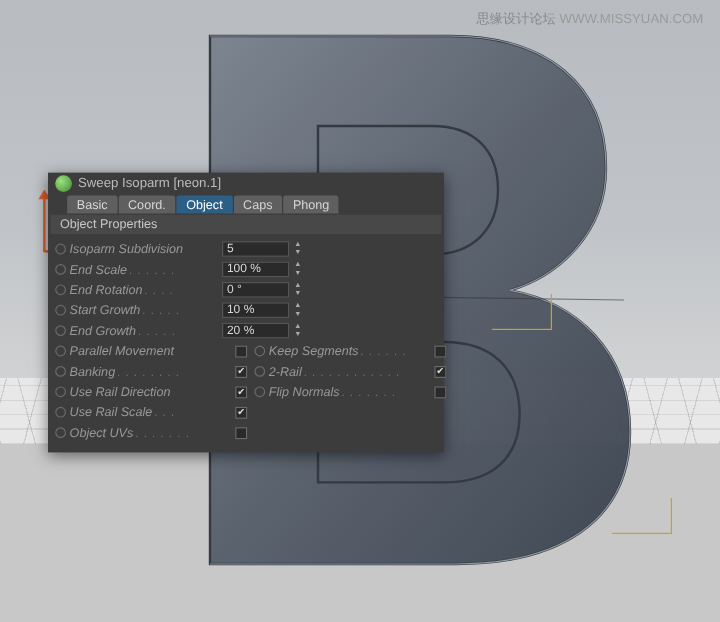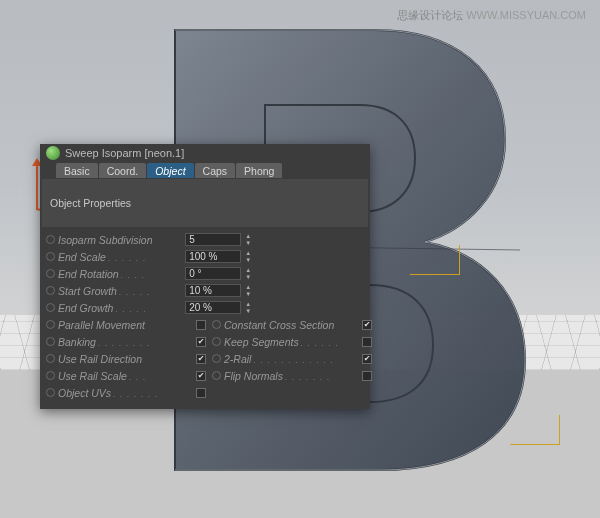--- a/index.html
+++ b/index.html
@@ -48,23 +48,23 @@
   .panel-title {
     display: flex; align-items: center; gap: 5px; padding: 2px 6px; background: #3c3c3c;
     color: #bcbcbc; font-size: 11px;
   }
   .panel-icon { width: 14px; height: 14px; border-radius: 50%; background: radial-gradient(circle at 35% 35%, #a0e080, #3a8a30); }
   .tabs { display: flex; gap: 1px; padding: 1px 16px; }
   .tab {
     padding: 1.5px 8px; background: #5f5f5f; color: #d6d6d6; font-size: 10.5px; cursor: pointer;
     border-radius: 2px 2px 0 0;
   }
-  .tab.active { background: #2b5f86; color: #fff; font-style: italic; }
+  .tab.active { background: #2b5f86; color: #fff; }
   .section-title {
-    padding: 18px 8px; background: #484848; color: #c8c8c8; font-size: 10.5px; margin: 0 2px;
+    padding: 2px 8px; background: #484848; color: #c8c8c8; font-size: 10.5px; margin: 0 2px;
   }
   .prop-grid {
     padding: 4px 6px 2px 6px;
   }
   .row {
     display: flex; align-items: center; height: 17px;
   }
   .lh { display:flex; align-items:center; width: 140px; gap:3px;}
   .rh { display:flex; align-items:center; width: 180px; gap:3px;}
   .cb {
@@ -256,29 +256,20 @@
                 </span>
               </div>
               <span class="cb"></span>
             </div>
         </div>
         <div class="col">
           <div class="row">
               <div class="lh">
                 <span class="circ"></span>
                 <span class="lbl">
-                  <span>Constant Cross Section</span>
-                </span>
-              </div>
-              <span class="cb ck"></span>
-            </div>
-          <div class="row">
-              <div class="lh">
-                <span class="circ"></span>
-                <span class="lbl">
                   <span>Keep Segments</span>
                   <span class="dots">. . . . . .</span>
                 </span>
               </div>
               <span class="cb"></span>
             </div>
           <div class="row">
               <div class="lh">
                 <span class="circ"></span>
                 <span class="lbl">

